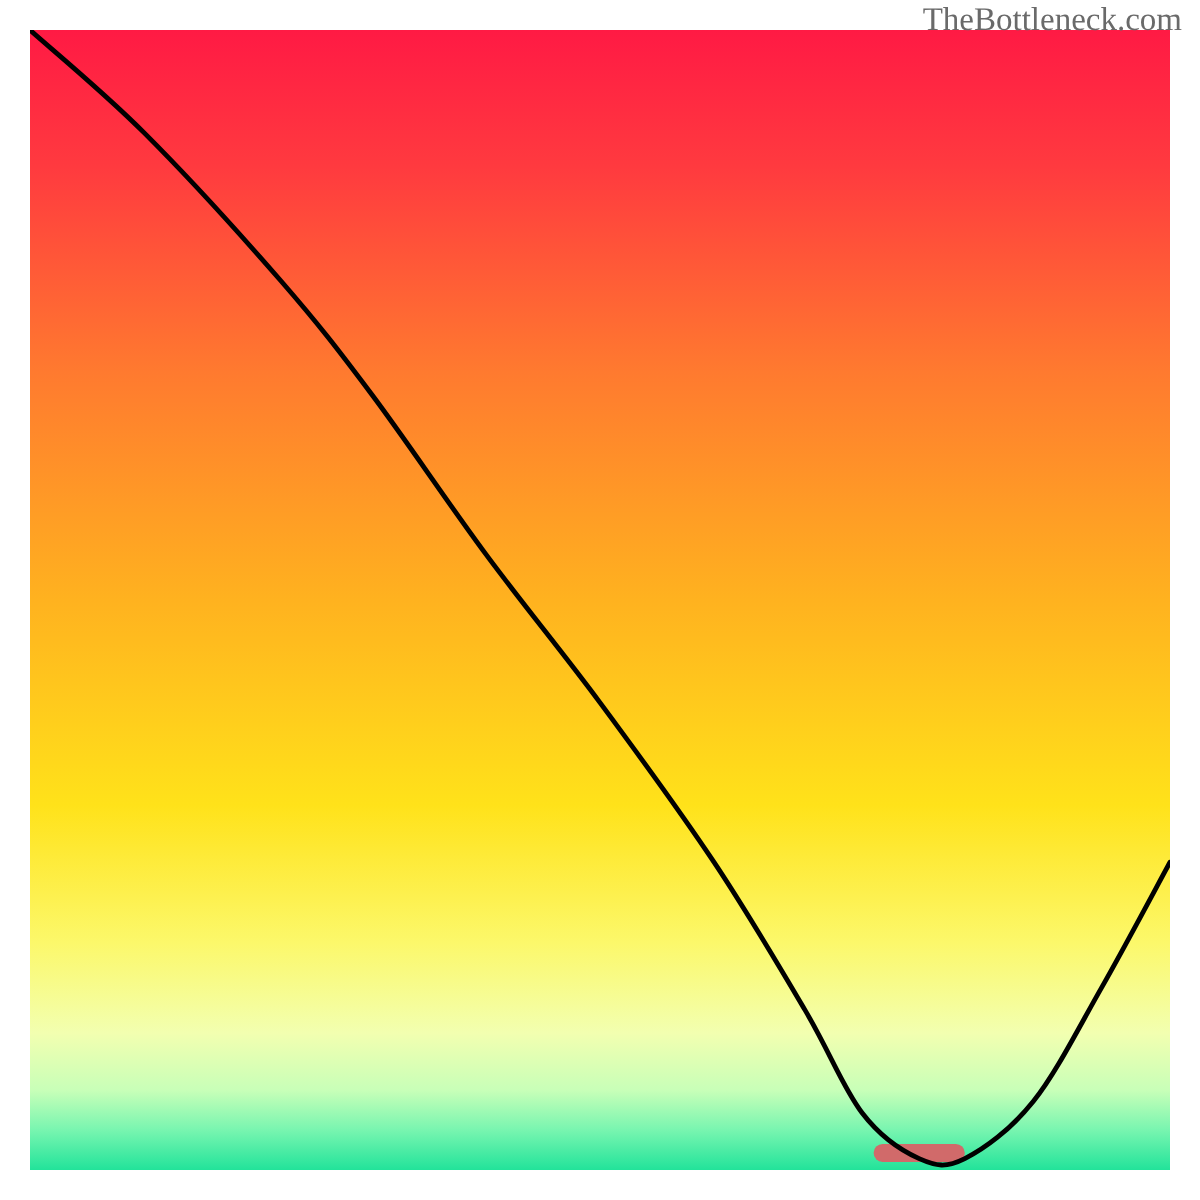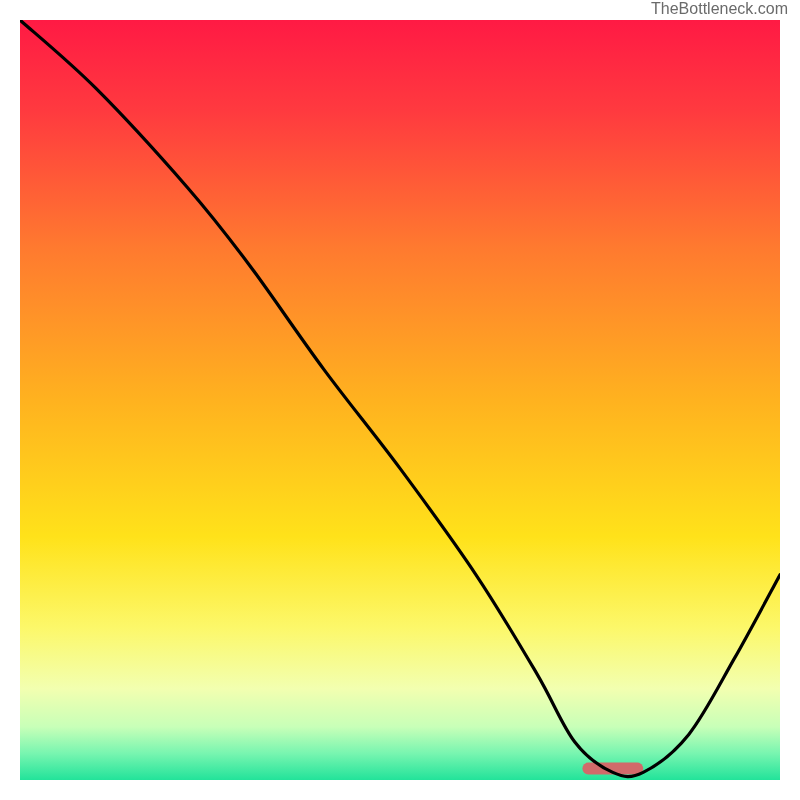--- a/index.html
+++ b/index.html
@@ -11,22 +11,22 @@
   }
   .chart-wrap {
     position: relative;
     width: 800px;
     height: 800px;
   }
   .watermark {
     position: absolute;
     top: 0;
     right: 12px;
-    font-family: Liberation Sans, sans-serif;
-    font-size: 16px;
+    font-family: Liberation Serif, serif;
+    font-size: 22px;
     color: #6a6a6a;
     font-weight: 500;
     z-index: 10;
     user-select: none;
   }
   .plot-area {
     position: absolute;
     left: 20px;
     top: 20px;
     width: 760px;

